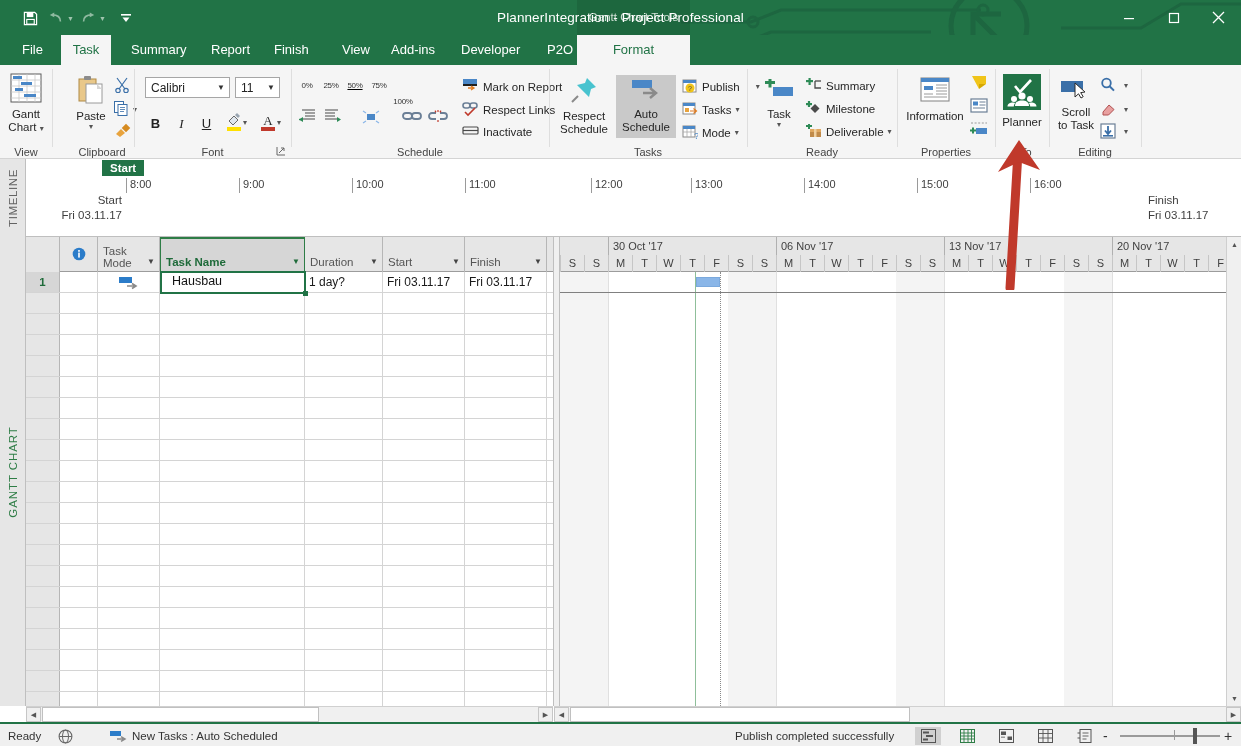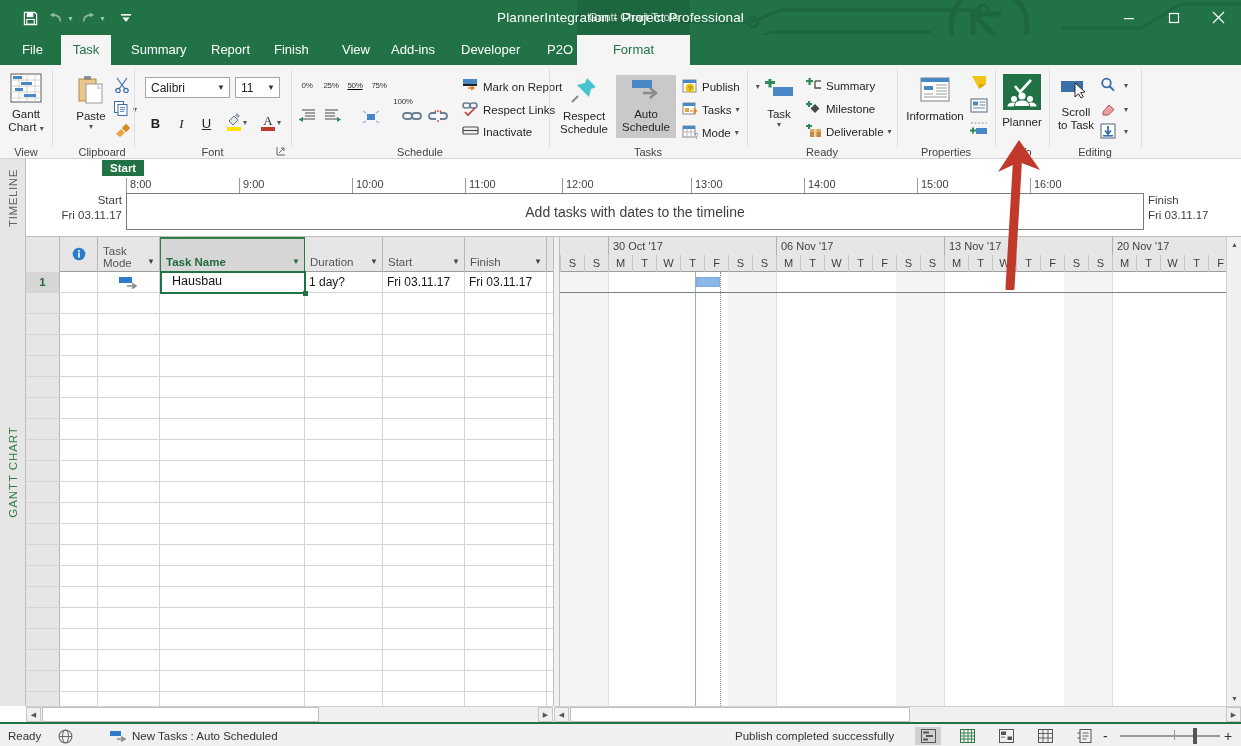--- a/index.html
+++ b/index.html
@@ -853,32 +853,31 @@
       <span>TIMELINE</span>
     </div>
   </div>
   <div class="today-badge">Start</div>
 
   <div class="tl-scale">
     <div class="tl-tick" style="left:0px;">8:00</div>
     <div class="tl-tick" style="left:113px;">9:00</div>
     <div class="tl-tick" style="left:226px;">10:00</div>
     <div class="tl-tick" style="left:339px;">11:00</div>
-    <div class="tl-tick" style="left:436px;">12:00</div>
+    <div class="tl-tick" style="left:465px;">12:00</div>
     <div class="tl-tick" style="left:565px;">13:00</div>
     <div class="tl-tick" style="left:678px;">14:00</div>
     <div class="tl-tick" style="left:791px;">15:00</div>
     <div class="tl-tick" style="left:904px;">16:00</div>
   </div>
 
   <div class="tl-start">
     <div>Start</div>
     <div>Fri 03.11.17</div>
   </div>
-  <div class="tl-band">Add tasks with dates to the timeline</div>
   <div class="tl-finish">
     <div>Finish</div>
     <div>Fri 03.11.17</div>
   </div>
 
   <div class="main">
     <div class="gc-side">
       <span>GANTT CHART</span>
     </div>
 

